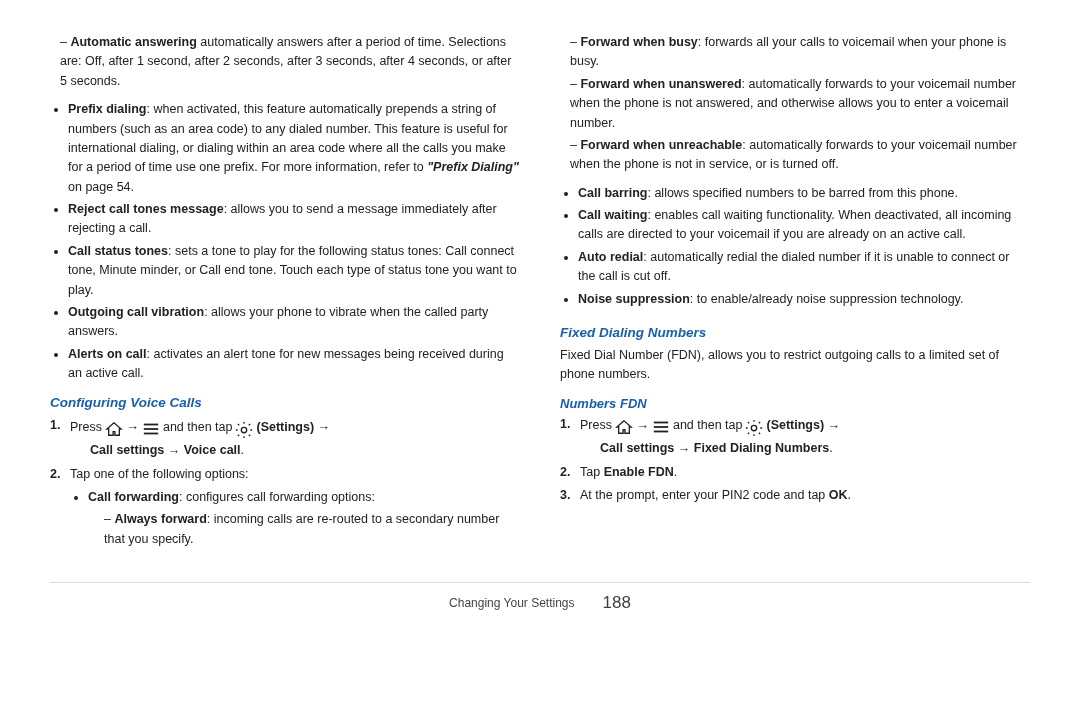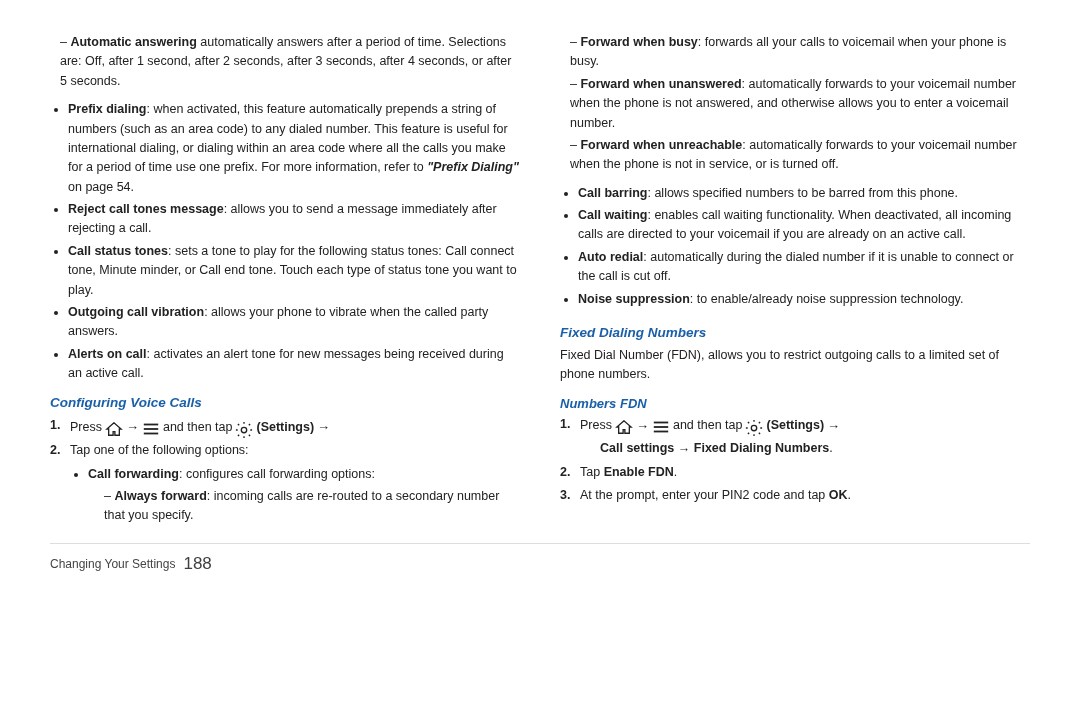--- a/index.html
+++ b/index.html
@@ -146,25 +146,26 @@
     .sub-list li {
       list-style: none;
       font-size: 12.5px;
       line-height: 1.55;
     }
     .sub-list li::before {
       content: '– ';
     }
     .footer {
       display: flex;
-      justify-content: flex-start;
+      justify-content: center;
       align-items: center;
       padding-top: 10px;
       border-top: 1px solid #ddd;
-      margin-top: 2px;
+      margin-top: 18px;
+      gap: 20px;
     }
     .footer-text {
       font-size: 12px;
       color: #444;
     }
     .footer-page {
       font-size: 17px;
       color: #404040;
       margin-left: 8px;
     }
@@ -230,20 +231,23 @@
               <span>and then tap</span>
 
               <span class="icon-settings">
                 <svg viewBox="0 0 20 20" fill="none" xmlns="http://www.w3.org/2000/svg">
                   <circle cx="10" cy="10" r="3" stroke="#222" stroke-width="1.5"></circle>
                   <path d="M10 1v2M10 17v2M1 10h2M17 10h2M3.22 3.22l1.41 1.41M15.36 15.36l1.41 1.41M3.22 16.78l1.41-1.41M15.36 4.64l1.41-1.41" stroke="#222" stroke-width="1.5"></path>
                 </svg>
               </span>
               <b>(Settings)</b>
               <span class="arrow">→</span>
+            </div>
+            <div class="indent-block">
+              <b>Call settings</b><span> → </span><b>Voice call</b><span>.</span>
             </div>
           </div>
         </li>
         <li>
           <span class="num">2.</span>
           <div class="content">
             <span>Tap one of the following options:</span>
             <ul style="margin-top:4px;">
               <li>
                 <b>Call forwarding</b><span>: configures call forwarding options:</span>
@@ -274,21 +278,21 @@
       </ul>
 
       <ul>
         <li>
           <b>Call barring</b><span>: allows specified numbers to be barred from this phone.</span>
         </li>
         <li>
           <b>Call waiting</b><span>: enables call waiting functionality. When deactivated, all incoming calls are directed to your voicemail if you are already on an active call.</span>
         </li>
         <li>
-          <b>Auto redial</b><span>: automatically during the dialed number if it is unable to connect or the call is cut off.</span>
+          <b>Auto redial</b><span>: automatically redial the dialed number if it is unable to connect or the call is cut off.</span>
         </li>
         <li>
           <b>Noise suppression</b><span>: to enable/already noise suppression technology.</span>
         </li>
       </ul>
 
       <div class="section-heading" style="margin-top:8px;">Fixed Dialing Numbers</div>
 
       <p>Fixed Dial Number (FDN), allows you to restrict outgoing calls to a limited set of phone numbers.</p>
 

